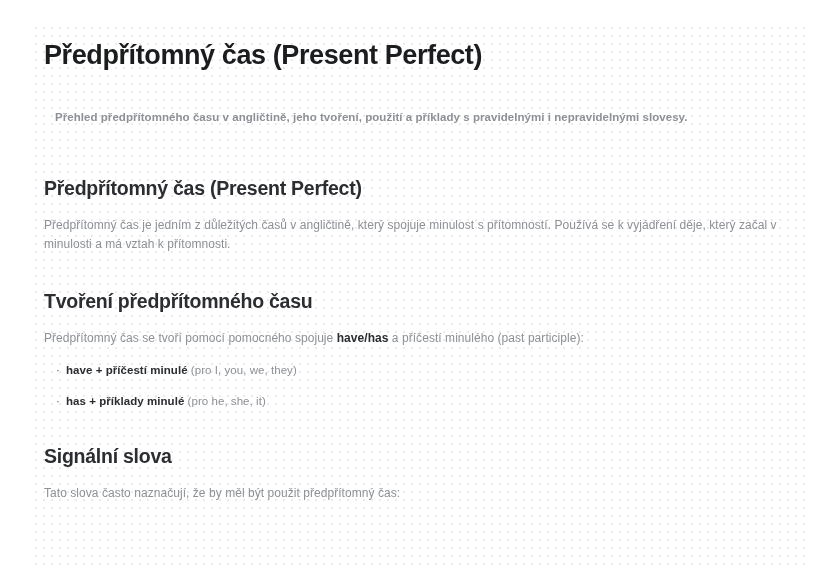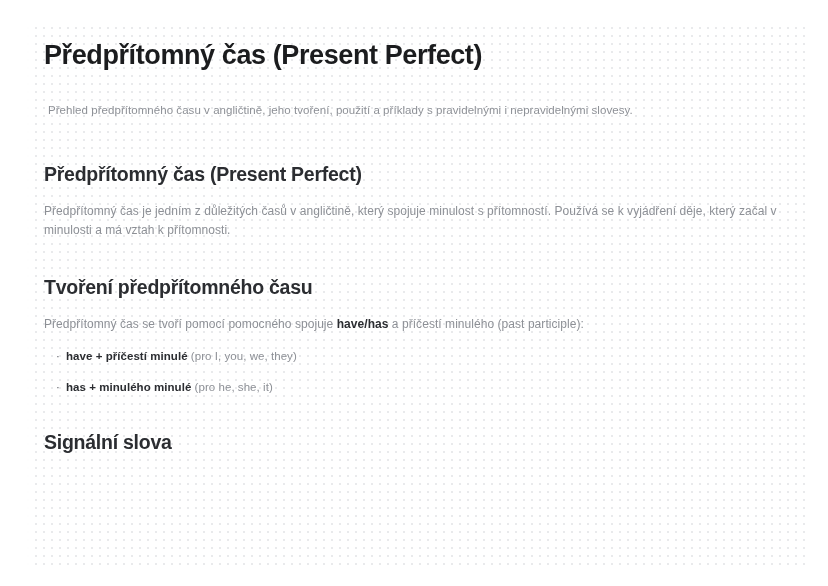--- a/index.html
+++ b/index.html
@@ -66,25 +66,25 @@
     margin: 0;
     padding-top: 38px;
     font-size: 27px;
     line-height: 34px;
     font-weight: 700;
     letter-spacing: -0.4px;
     color: #1b1c1e;
   }
 
   .doc-subtitle {
-    margin: 4px;
+    margin: 11px;
     padding-top: 26px;
     font-size: 11.5px;
     line-height: 17px;
-    font-weight: 400;
+    font-weight: 700;
     color: #8d9096;
     letter-spacing: 0.05px;
   }
 
   .h2 {
     margin: 0;
     font-size: 19.5px;
     line-height: 26px;
     font-weight: 700;
     letter-spacing: -0.25px;
@@ -189,24 +189,25 @@
       <h2 class="h2">Předpřítomný čas (Present Perfect)</h2>
       <p class="para">Předpřítomný čas je jedním z důležitých časů v angličtině, který spojuje minulost s přítomností. Používá se k vyjádření děje, který začal v minulosti a má vztah k přítomnosti.</p>
     </section>
 
     <section class="sec-2">
       <h2 class="h2">Tvoření předpřítomného času</h2>
       <p class="para"><span>Předpřítomný čas se tvoří pomocí pomocného spojuje </span><b>have/has</b><span> a příčestí minulého (past participle):</span></p>
 
       <ul class="bullet-list">
         <li class="bullet"><span class="dot">·</span><span class="lead">have + příčestí minulé</span><span> (pro I, you, we, they)</span></li>
-        <li class="bullet"><span class="dot">·</span><span class="lead">has + minulého minulé</span><span> (pro he, she, it)</span></li>
+        <li class="bullet"><span class="dot">·</span><span class="lead">has + příklady minulé</span><span> (pro he, she, it)</span></li>
       </ul>
     </section>
 
     <section class="sec-3">
       <h2 class="h2">Signální slova</h2>
+      <p class="para">Tato slova často naznačují, že by měl být použit předpřítomný čas:</p>
     </section>
 
   </div>
 
 
 </div>
 
 </body></html>

